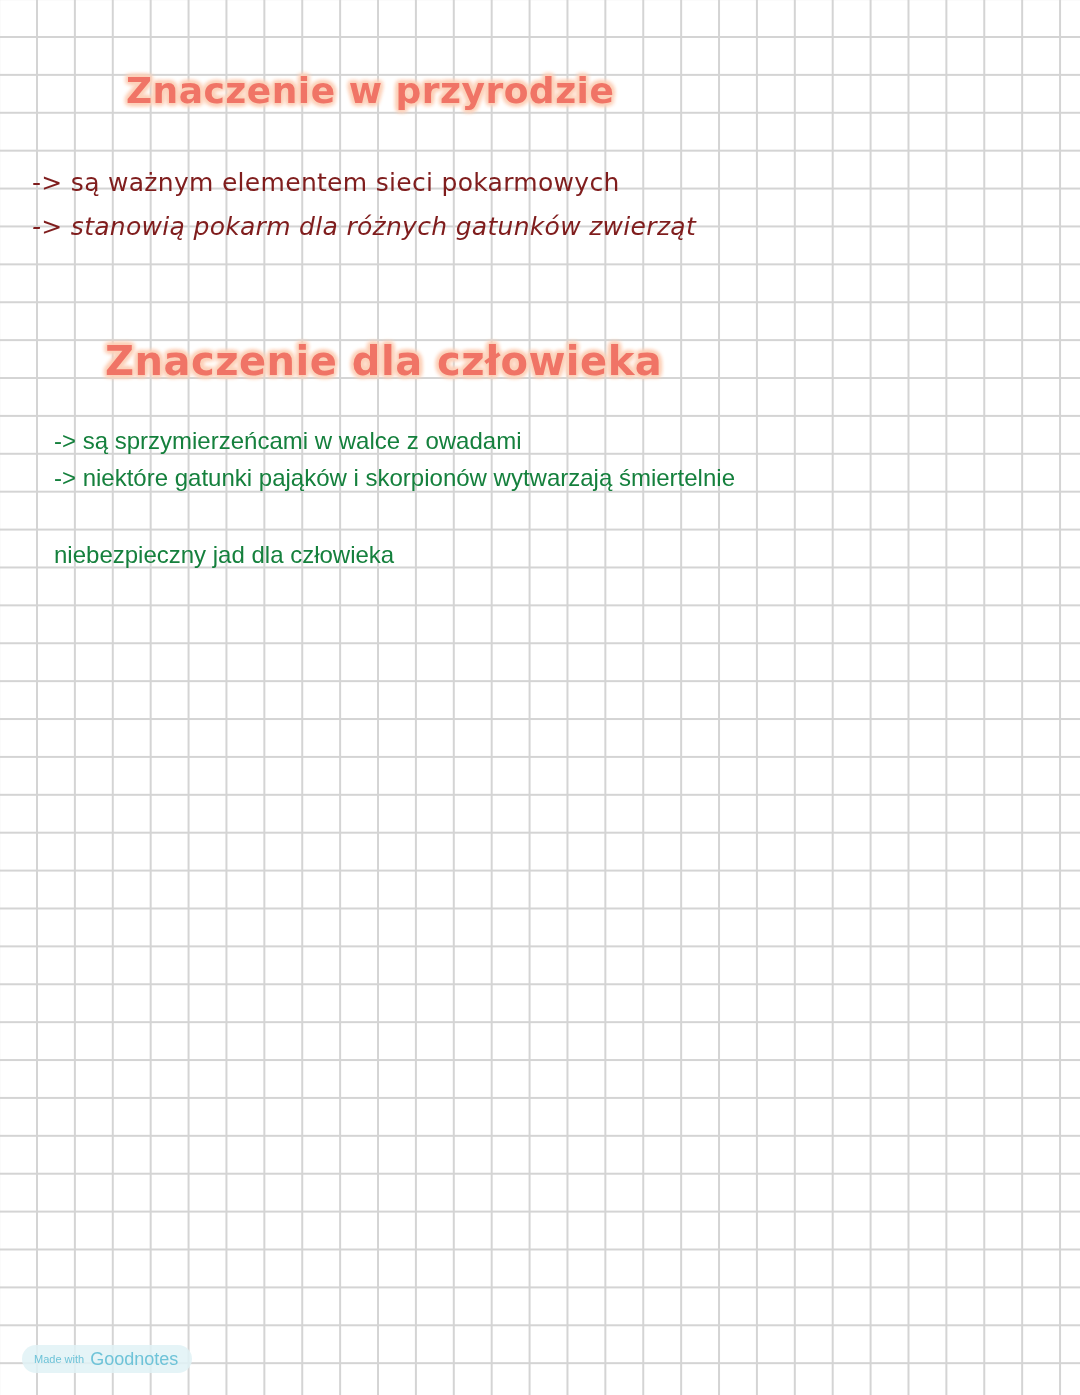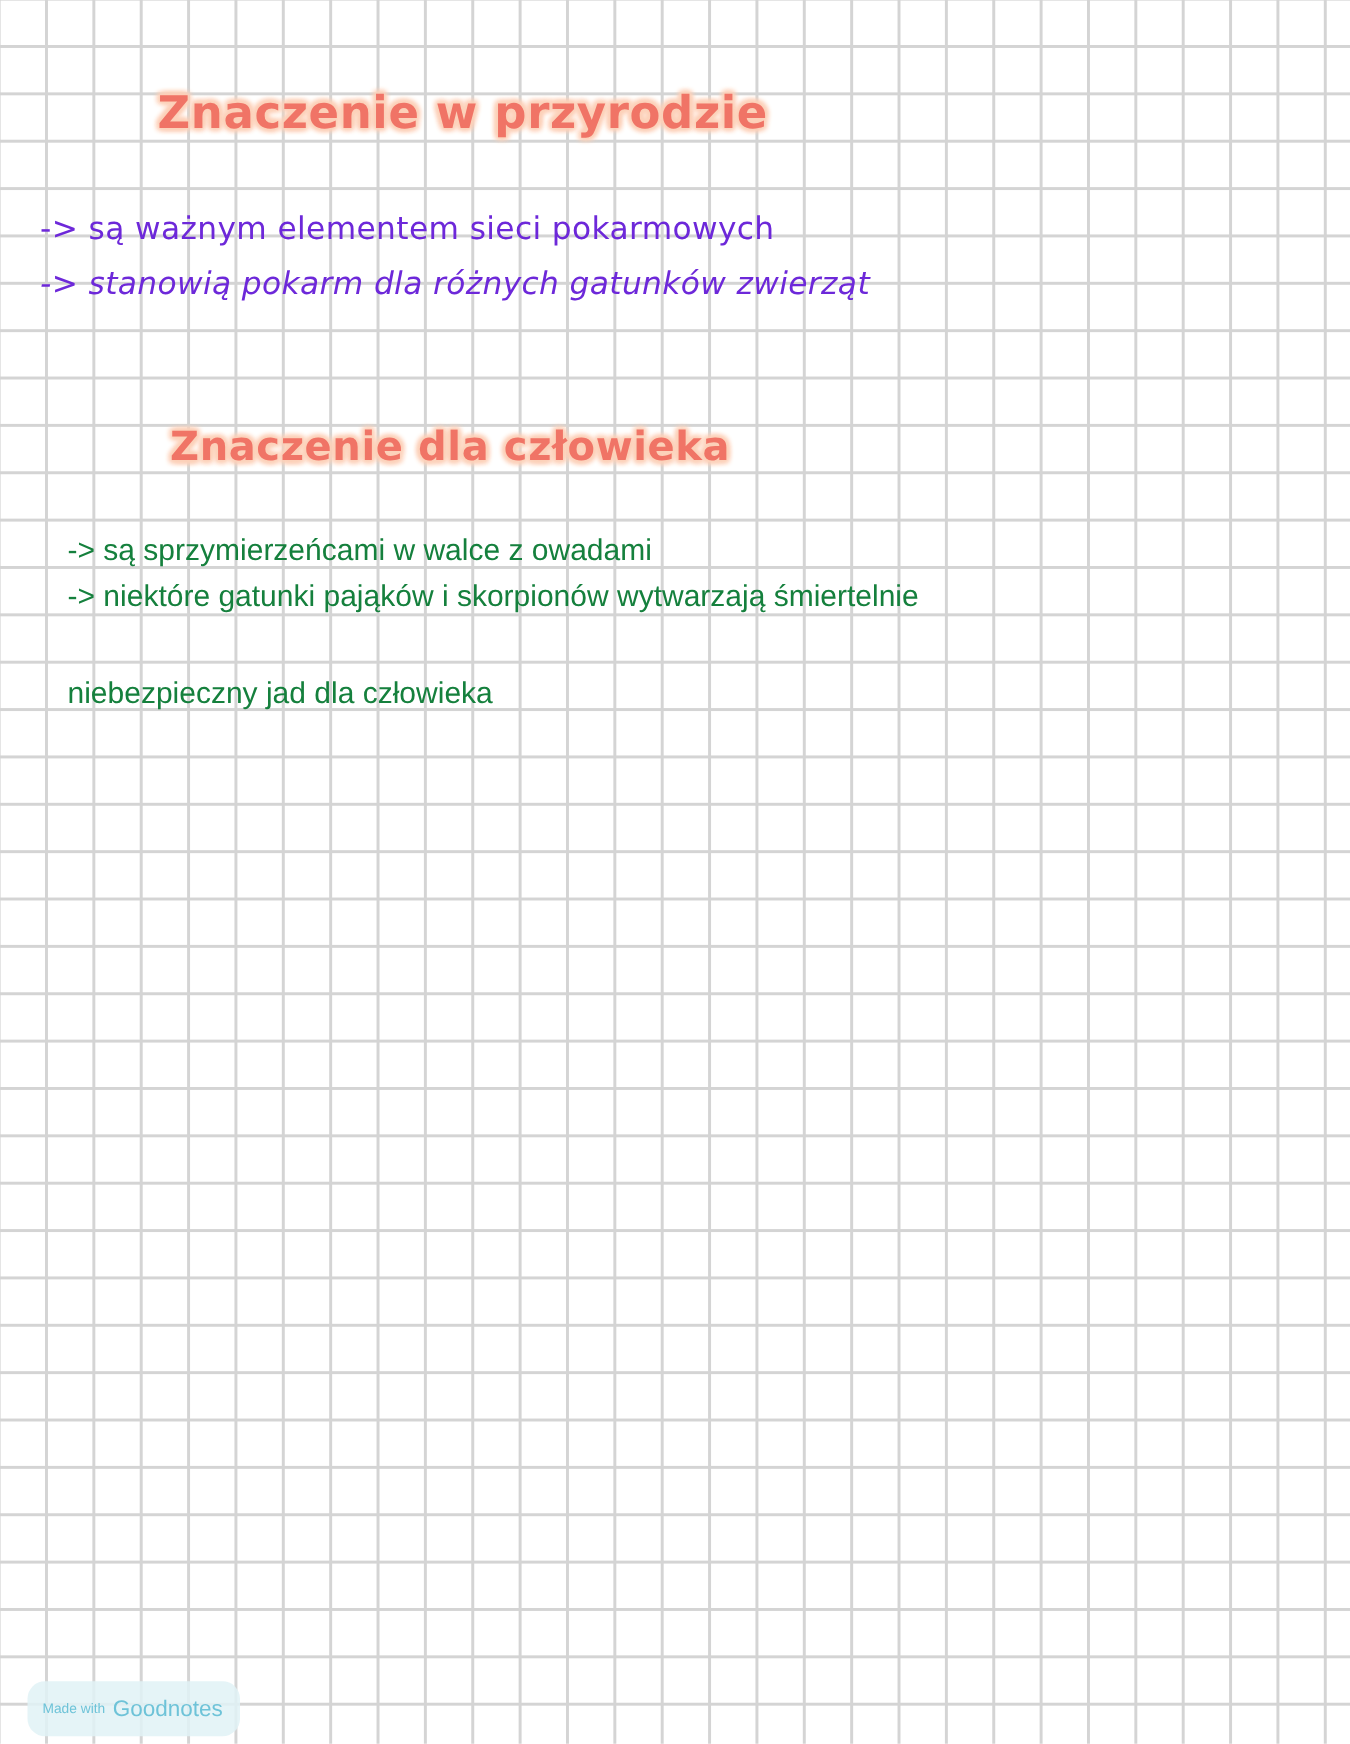--- a/index.html
+++ b/index.html
@@ -18,40 +18,40 @@
     font-weight: bold;
     color: #f07466;
     letter-spacing: 0.5px;
     text-shadow:
       0 0 3px #fcd0b8, 0 0 5px #fcd0b8, 0 0 7px #fdd6c0,
       2px 2px 4px #fcd0b8, -2px -2px 4px #fcd0b8, 2px -2px 4px #fcd0b8, -2px 2px 4px #fcd0b8;
     white-space: nowrap;
     text-align: center;
   }
   #h1 { left: 126px; top: 70px; font-size: 36px; }
-  #h2 { left: 136px; top: 338px; font-size: 32px; }
+  #h2 { left: 105px; top: 338px; font-size: 40px; }
   .hand {
     position: absolute;
     font-family: "DejaVu Sans", sans-serif;
     font-size: 25px;
-    color: #6d28d9;
+    color: #7f1d1d;
     white-space: nowrap;
     letter-spacing: 0.3px;
   }
   .typed {
     position: absolute;
     font-family: "Liberation Sans", sans-serif;
     font-size: 24px;
     color: #15803d;
     white-space: nowrap;
     line-height: 37px;
   }
   .badge {
     position: absolute; left: 22px; top: 1345px;
-    width: 170px; height: 44px; border-radius: 14px;
+    width: 170px; height: 28px; border-radius: 14px;
     background: rgba(225,242,246,0.85);
     display: flex; align-items: center; padding-left: 12px; box-sizing: border-box;
     font-family: "Liberation Sans", sans-serif; color: #6ec3d8;
   }
   .badge .small { font-size: 11px; margin-right: 6px; }
   .badge .big { font-size: 18px; }
 </style>
 </head>
 <body>
 

